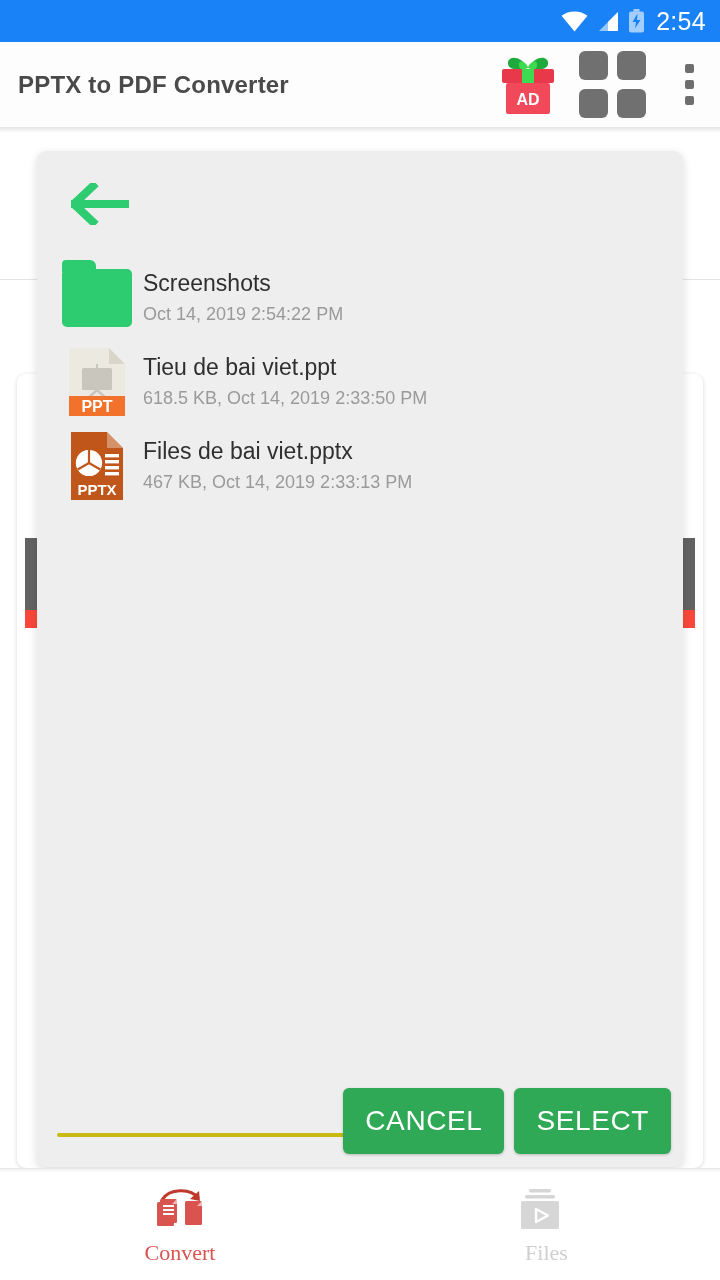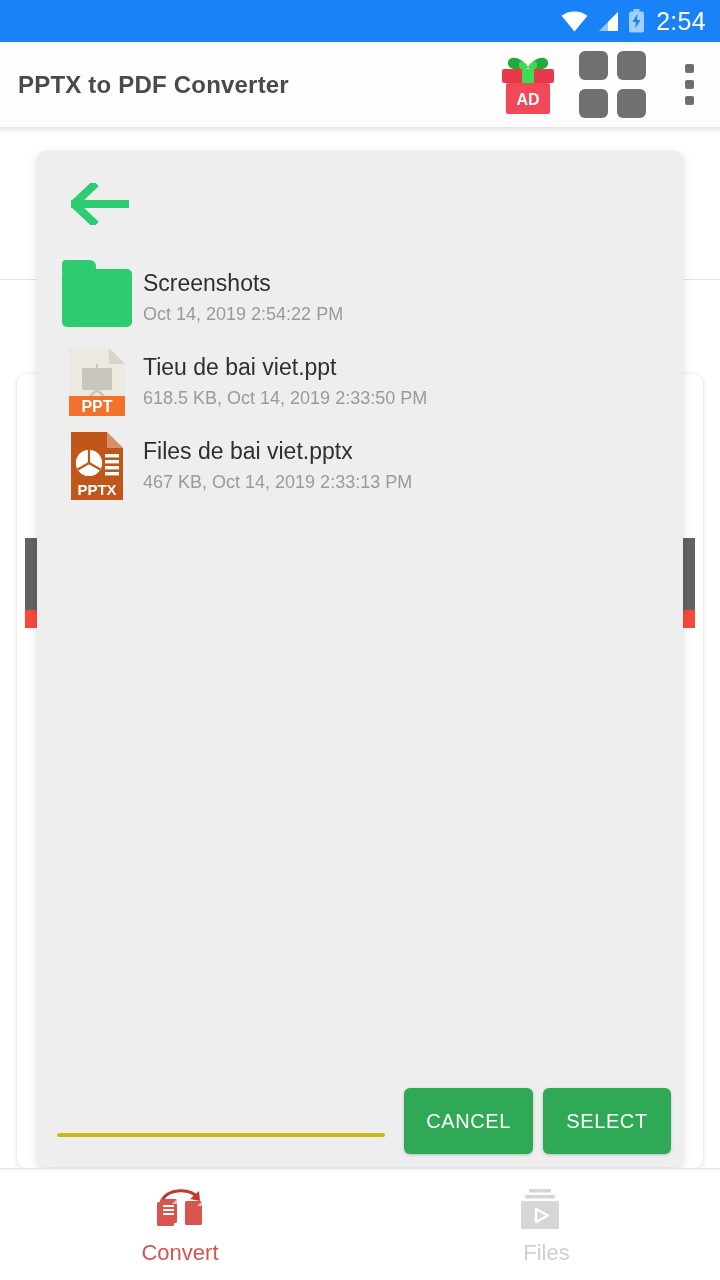--- a/index.html
+++ b/index.html
@@ -93,31 +93,31 @@
     position:absolute; left:0; bottom:0; width:646px; height:92px;
     display:flex; align-items:center; justify-content:flex-end;
     padding-right:12px; gap:10px;
   }
   .yellow-line {
     position:absolute; left:20px; bottom:30px; width:328px; height:4px;
     background:#c9ba13; border-radius:2px;
   }
   .btn {
     min-width:128px; height:66px; background:#2fa956; color:#ffffff;
-    border:none; border-radius:6px; font-size:20px; letter-spacing:0.6px;
+    border:none; border-radius:6px; font-size:28px; letter-spacing:0.6px;
     font-family:"Liberation Sans", sans-serif;
     display:flex; align-items:center; justify-content:center;
     padding:0 22px; box-shadow:0 1px 3px rgba(0,0,0,0.22);
   }
 
   
   .bottomnav {
     position:absolute; left:0; bottom:0; width:720px; height:112px;
     background:#ffffff; border-top:1px solid #e8e8e8;
-    display:flex; align-items:center;
+    display:flex; align-items:center;font-family:Liberation Serif, serif;
   }
   .nav-item { flex:1; display:flex; flex-direction:column; align-items:center; justify-content:center; gap:6px; }
   .nav-label { font-size:22px; }
   .nav-label.active { color:#d9534f; }
   .nav-label.inactive { color:#cfcfcf;margin-left:13px; }
   .nav-sep { position:absolute; top:0; left:0; width:720px; height:4px;
              background:linear-gradient(to bottom, rgba(0,0,0,0.06), rgba(0,0,0,0)); }
 </style>
 </head>
 <body>

